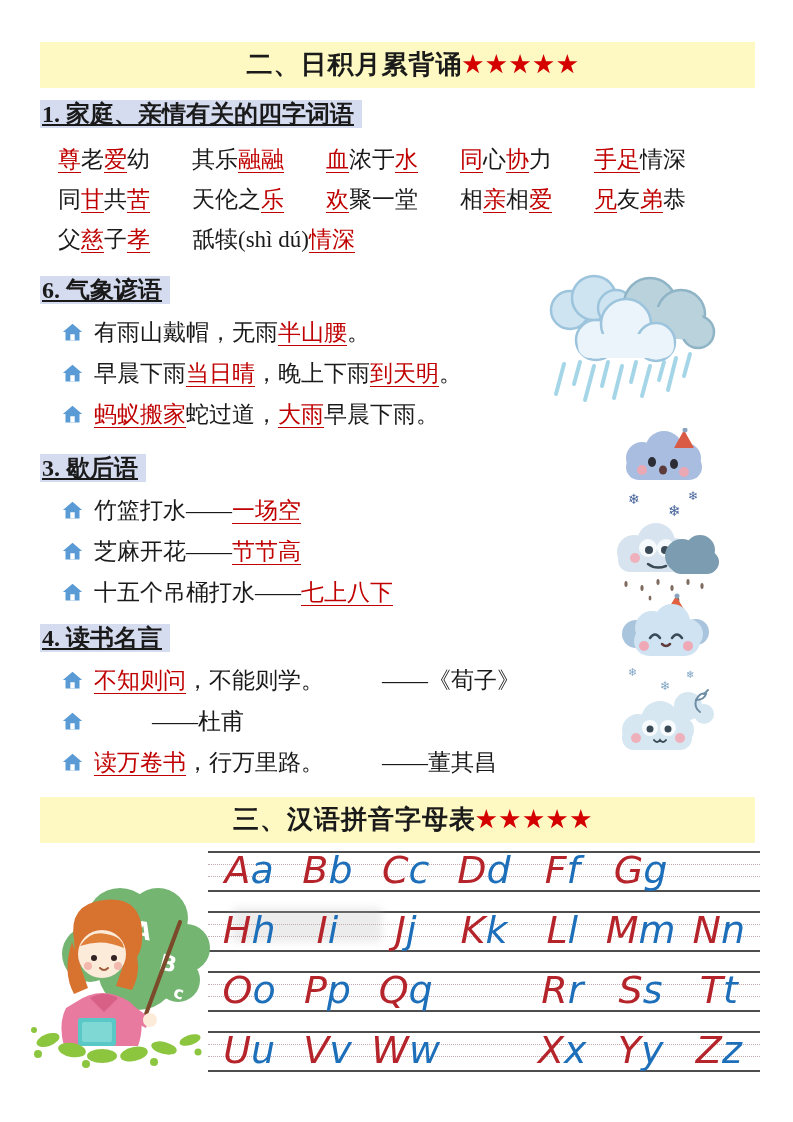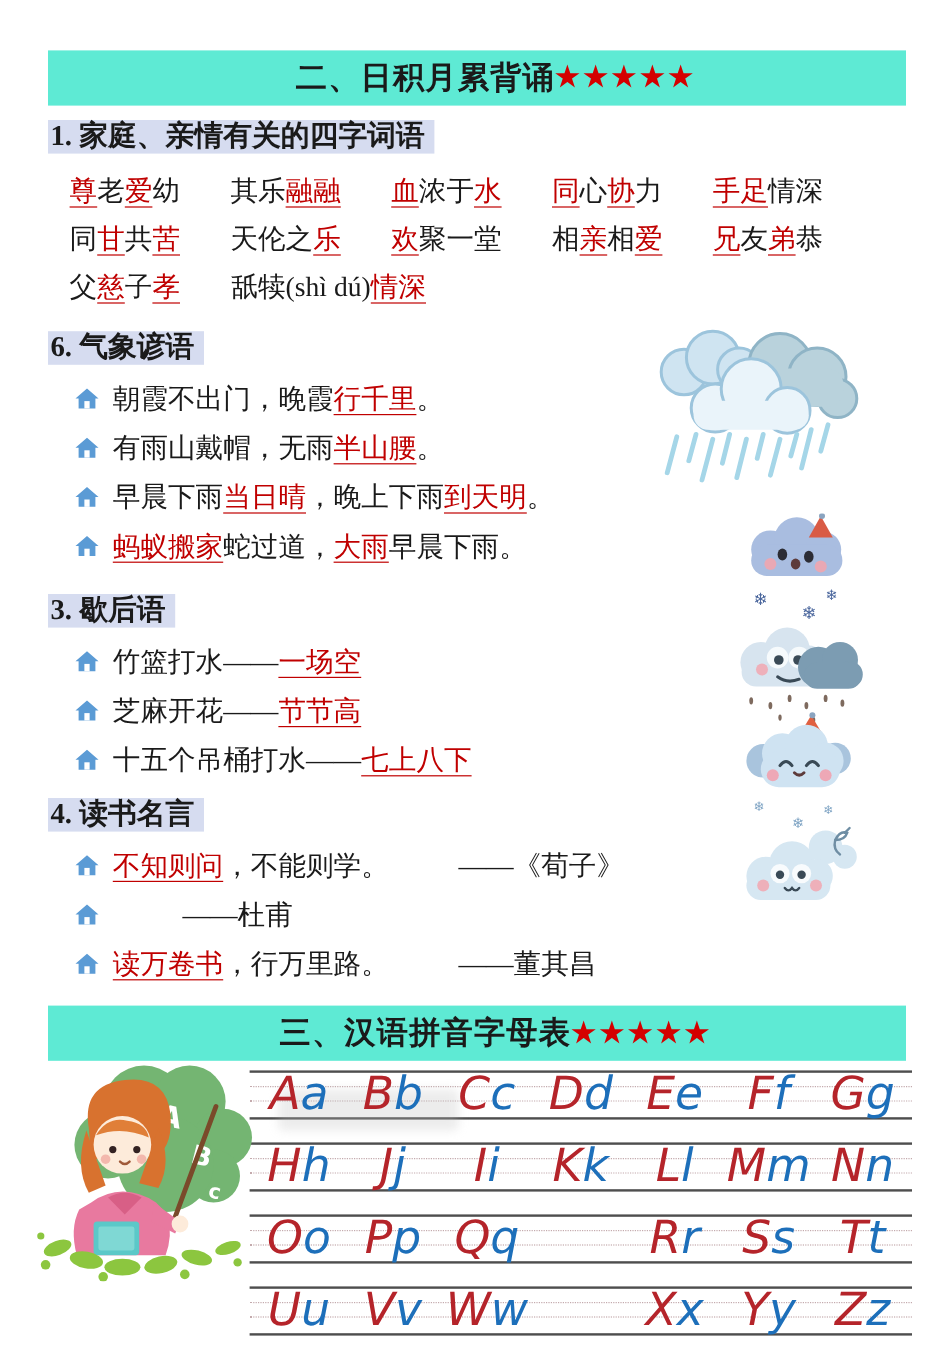--- a/index.html
+++ b/index.html
@@ -1,27 +1,27 @@
 <!DOCTYPE html>
 <html><head>
 <meta charset="utf-8">
 <style>
   html,body{margin:0;padding:0;background:#ffffff;}
   .page{position:relative;width:793px;height:1122px;background:#ffffff;overflow:hidden;
         font-family:"Liberation Serif","DejaVu Serif",serif;color:#1a1a1a;}
   .content{padding:42px 38px 0 40px;}
 
   
-  .banner{height:46px;line-height:46px;background:#5eead4;text-align:center;
+  .banner{height:46px;line-height:46px;background:#fef9c3;text-align:center;
           font-size:26px;font-weight:600;letter-spacing:1px;padding-left:32px;}
   .banner .stars{color:#d40000;font-size:23px;letter-spacing:3px;vertical-align:1px;}
 
   
   .sec-heading{margin:8px 0 0 0;font-size:24px;font-weight:600;line-height:36px;}
-  .sec-heading .hl{background:#d6dcf0;padding:1px 8px 1px 2px;}
+  .sec-heading .hl{background:#d6dcf0;padding:1px 8px 1px 2px;text-decoration:underline;}
 
   
   .words{margin:8px 0 0 18px;}
   .word-row{display:flex;gap:0;line-height:40px;font-size:23px;}
   .word{margin-right:42px;white-space:nowrap;}
   .red{color:#c00000;border-bottom:1.5px solid #c00000;}
 
   
   .bullets{margin:4px 0 0 22px;}
   .bullet-row{display:flex;align-items:center;height:41px;font-size:23px;white-space:nowrap;}
@@ -80,27 +80,20 @@
         </div>
       </div>
 
     <div class="sec-heading mt12"><span class="hl">6. 气象谚语</span></div>
     <div class="bullets" id="bullets-1">
         <div class="bullet-row">
           <svg class="house" viewBox="0 0 24 24">
             <path d="M12 2 L23 11.5 L20 11.5 L20 21 L4 21 L4 11.5 L1 11.5 Z" fill="#5b9bd5"></path>
             <rect x="9.5" y="14" width="5" height="7" fill="#ffffff"></rect>
           </svg>
-          <span><span>朝霞不出门，晚霞</span><span class="red">行千里</span><span>。</span></span>
-        </div>
-        <div class="bullet-row">
-          <svg class="house" viewBox="0 0 24 24">
-            <path d="M12 2 L23 11.5 L20 11.5 L20 21 L4 21 L4 11.5 L1 11.5 Z" fill="#5b9bd5"></path>
-            <rect x="9.5" y="14" width="5" height="7" fill="#ffffff"></rect>
-          </svg>
           <span><span>有雨山戴帽，无雨</span><span class="red">半山腰</span><span>。</span></span>
         </div>
         <div class="bullet-row">
           <svg class="house" viewBox="0 0 24 24">
             <path d="M12 2 L23 11.5 L20 11.5 L20 21 L4 21 L4 11.5 L1 11.5 Z" fill="#5b9bd5"></path>
             <rect x="9.5" y="14" width="5" height="7" fill="#ffffff"></rect>
           </svg>
           <span><span>早晨下雨</span><span class="red">当日晴</span><span>，晚上下雨</span><span class="red">到天明</span><span>。</span></span>
         </div>
         <div class="bullet-row">
@@ -166,30 +159,29 @@
 
     <div class="banner" style="margin-top:14px"><span>三、汉语拼音字母表</span><span class="stars">★★★★★</span></div>
 
     <div class="alpha" id="alpha-table">
         <div class="band">
           <div class="slots">
             <span class="slot"><span class="cap">A</span><span class="low">a</span></span>
             <span class="slot"><span class="cap">B</span><span class="low">b</span></span>
             <span class="slot"><span class="cap">C</span><span class="low">c</span></span>
             <span class="slot"><span class="cap">D</span><span class="low">d</span></span>
-            <span class="slot"><span class="cap">E</span><span class="low">e</span></span>
             <span class="slot"><span class="cap">F</span><span class="low">f</span></span>
             <span class="slot"><span class="cap">G</span><span class="low">g</span></span>
           </div>
         </div>
         <div class="band">
           <div class="slots">
             <span class="slot"><span class="cap">H</span><span class="low">h</span></span>
+            <span class="slot"><span class="cap">I</span><span class="low">i</span></span>
             <span class="slot"><span class="cap">J</span><span class="low">j</span></span>
-            <span class="slot"><span class="cap">I</span><span class="low">i</span></span>
             <span class="slot"><span class="cap">K</span><span class="low">k</span></span>
             <span class="slot"><span class="cap">L</span><span class="low">l</span></span>
             <span class="slot"><span class="cap">M</span><span class="low">m</span></span>
             <span class="slot"><span class="cap">N</span><span class="low">n</span></span>
           </div>
         </div>
         <div class="band">
           <div class="slots">
             <span class="slot"><span class="cap">O</span><span class="low">o</span></span>
             <span class="slot"><span class="cap">P</span><span class="low">p</span></span>

